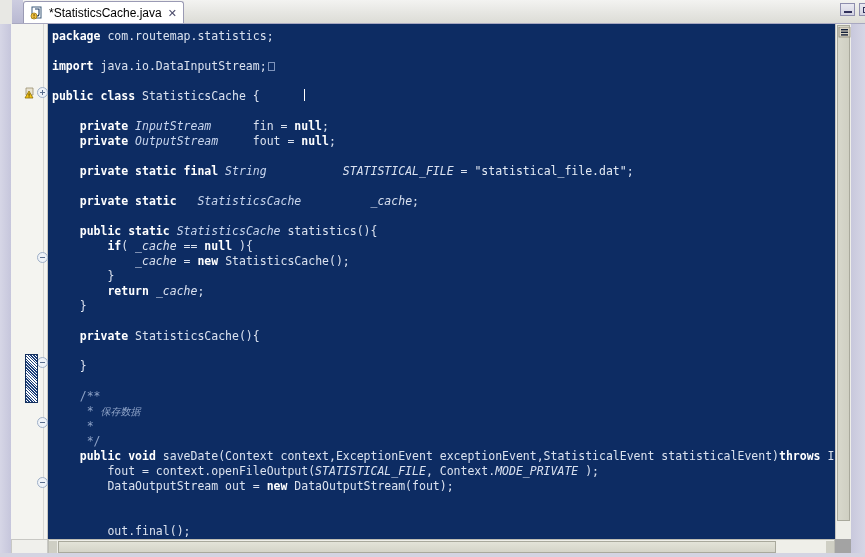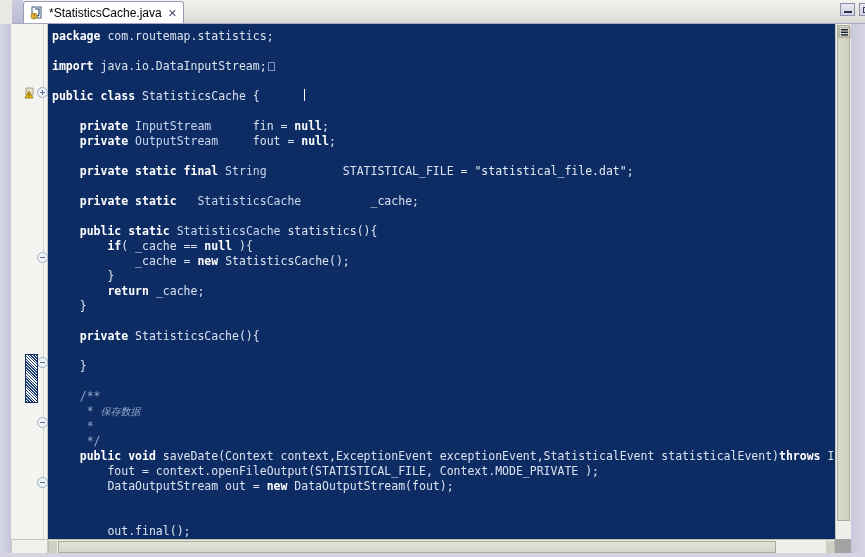--- a/index.html
+++ b/index.html
@@ -189,24 +189,24 @@
   .line {
     height: 15px;
     line-height: 15px;
     white-space: pre;
     font-family: "DejaVu Sans Mono", monospace;
     font-size: 11.5px;
     color: #dfe4ee;
     padding-left: 4px;
   }
   .kw   { color: #ffffff; font-weight: bold; }
-  .typ  { color: #c9d6ee; }
+  .typ  { color: #c9d6ee; font-style: italic; }
   .plain{ color: #dbe2ef; }
   .str  { color: #e3eaf4; }
-  .fld  { color: #d9e1f0; }
+  .fld  { color: #d9e1f0; font-style: italic; }
   .cmt  { color: #8fa4c8; }
   .cmt-cn { color: #8fa4c8; font-family: "DejaVu Sans", sans-serif; font-size: 10px; font-style: italic; margin-top: 16px; }
 
   .fold-box {
     display: inline-block;
     width: 7px; height: 9px;
     border: 1px solid #7d93bb;
     vertical-align: -1px;
     margin-left: 1px;
     box-sizing: border-box;

